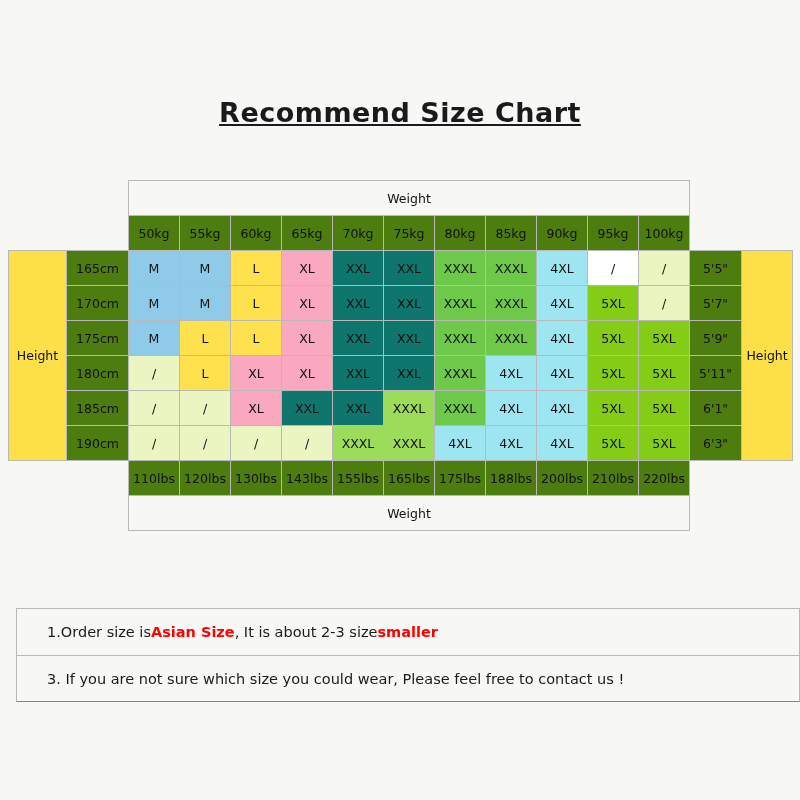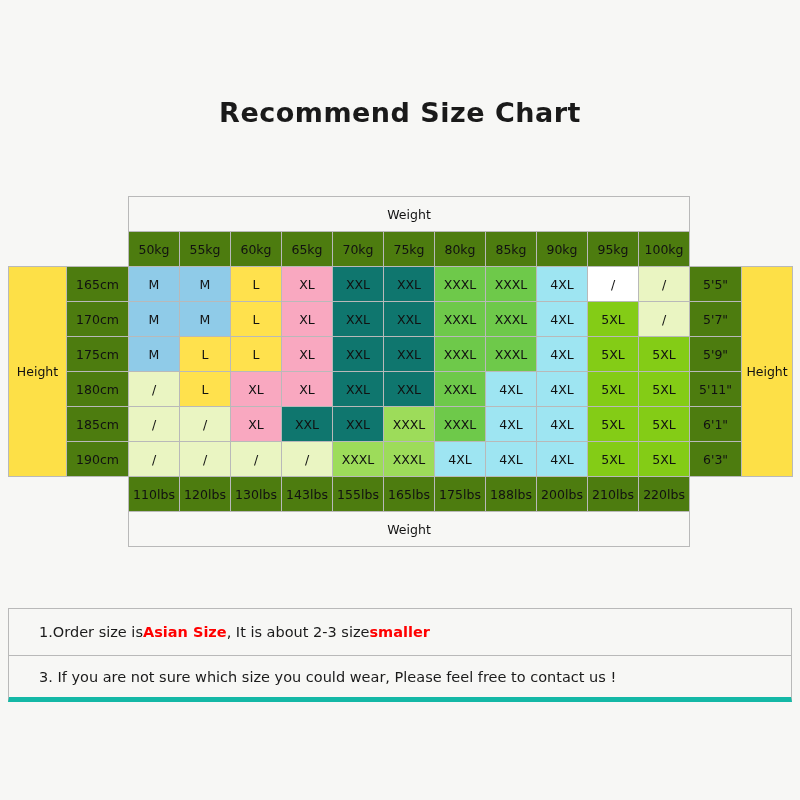--- a/index.html
+++ b/index.html
@@ -12,32 +12,33 @@
     background: #f7f7f5;
     font-family: "DejaVu Sans", sans-serif;
     color: #1b1b1b;
     overflow: hidden;
   }
   .page {
     position: relative;
     width: 800px;
     height: 668px;
     box-sizing: border-box;
+    text-decoration: underline;
   }
   .title {
     text-align: center;
     font-size: 27px;
     font-weight: bold;
     letter-spacing: 0.5px;
     padding-top: 97px;
     color: #1a1a1a;
   }
   .chart-wrap {
     position: absolute;
-    top: 196px;
+    top: 180px;
     left: 8px;
     width: 784px;
   }
   table.size-chart {
     border-collapse: collapse;
     width: 784px;
     table-layout: fixed;
   }
   table.size-chart td, table.size-chart th {
     border: 1px solid #b9b9b9;
@@ -73,38 +74,38 @@
   .cell-lgreen { background: #0f766e; }
   .cell-green  { background: #6ec94a; }
   .cell-cyan   { background: #9ee5f2; }
   .cell-white  { background: #ffffff; }
   .cell-orange { background: #84cc16; }
   .cell-paleg  { background: #eaf5c2; }
   .cell-mgreen { background: #9ddc5a; }
 
   .notes {
     position: absolute;
-    left: 8px;
+    left: 16px;
     top: 608px;
     width: 784px;
     box-sizing: border-box;
   }
   .note {
     border: 1px solid #b9b9b9;
     border-bottom: none;
     box-sizing: border-box;
     height: 47px;
     display: flex;
     align-items: center;
     padding-left: 30px;
     font-size: 14.5px;
     background: #f7f7f5;
   }
   .note:last-child {
-    border-bottom: 5px solid #14b8a6;
+    border-bottom: 1px solid #14b8a6;
   }
   .hl-red {
     color: #ff0000;
     font-weight: bold;
   }
   .watermark {
     position: absolute;
     left: 0;
     top: 380px;
     width: 800px;

